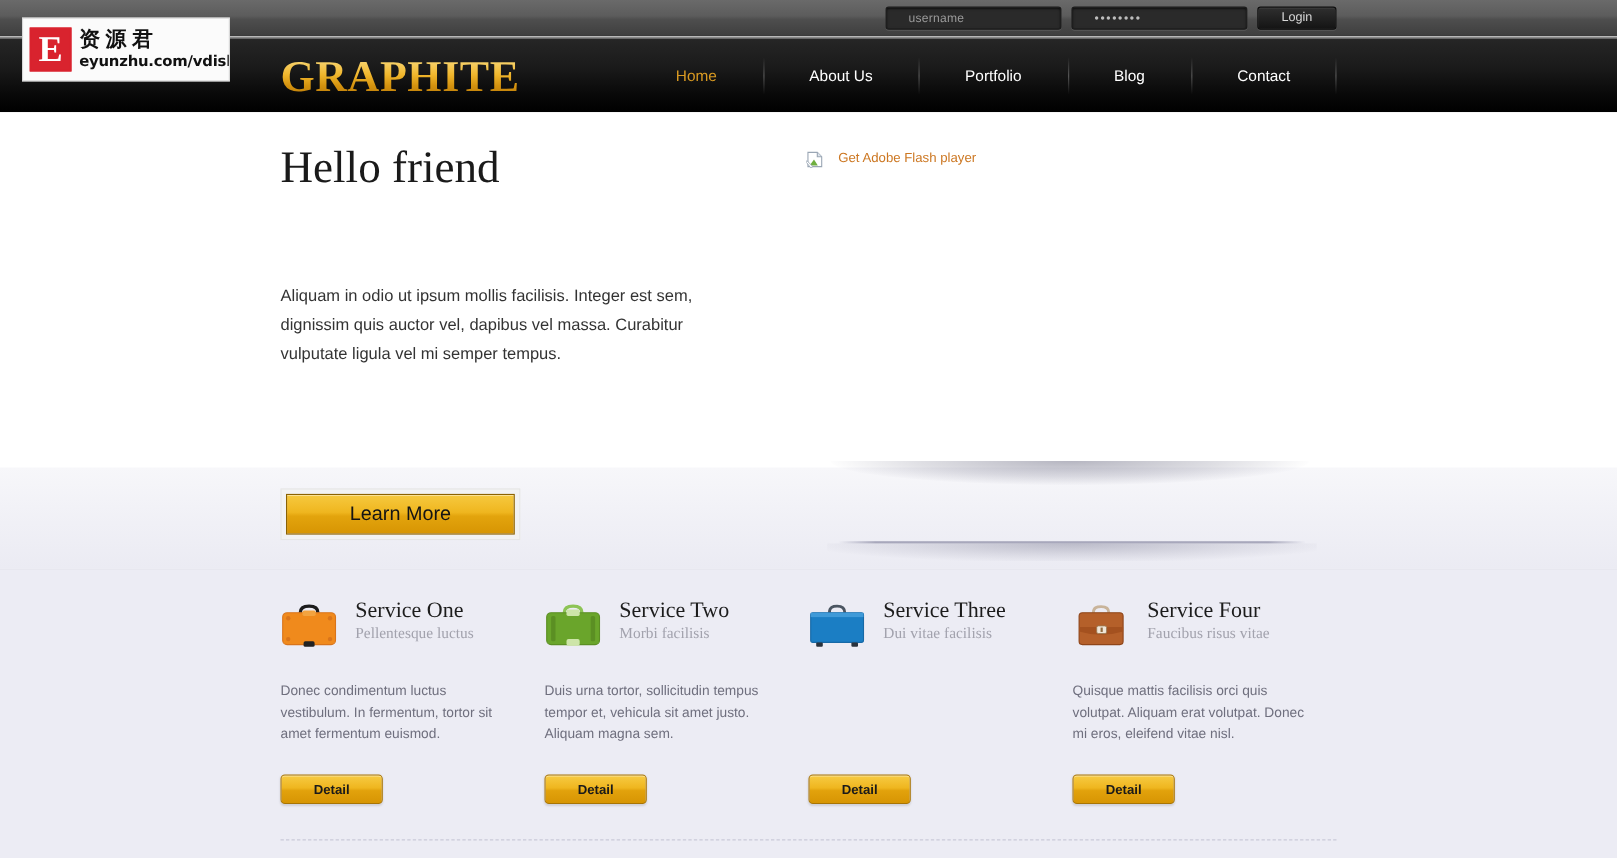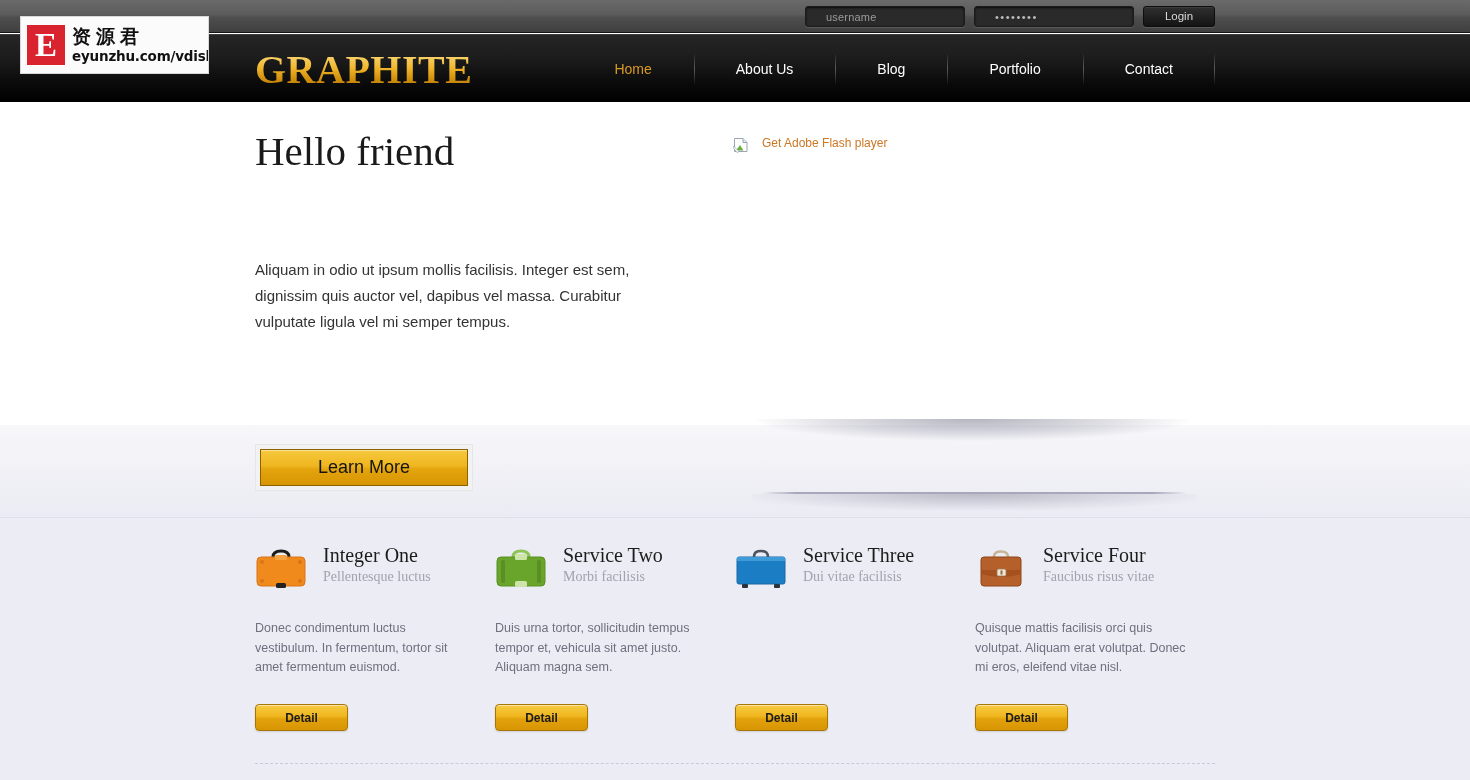--- a/index.html
+++ b/index.html
@@ -255,22 +255,22 @@
     <div class="wm-url">eyunzhu.com/vdisk</div>
   </div>
 </div>
 
 <div class="navbar">
   <div class="nav-inner">
     <div class="brand">GRAPHITE</div>
     <div class="nav-links">
       <div class="nav-item active">Home</div>
       <div class="nav-item">About Us</div>
+      <div class="nav-item">Portfolio</div>
       <div class="nav-item">Blog</div>
-      <div class="nav-item">Portfolio</div>
       <div class="nav-item last">Contact</div>
     </div>
   </div>
 </div>
 
 <div class="hero">
   <div class="hero-inner">
     <div class="hero-h1">Hello friend</div>
     <div class="hero-p">Aliquam in odio ut ipsum mollis facilisis. Integer est sem, dignissim quis auctor vel, dapibus vel massa. Curabitur vulputate ligula vel mi semper tempus.</div>
 
@@ -310,21 +310,21 @@
               <rect x="2" y="9" width="48" height="29" rx="4" fill="none" stroke="#d9741a" stroke-width="1"></rect>
               <rect x="20" y="7" width="12" height="5" rx="1.5" fill="#f3a33f"></rect>
               <circle cx="7" cy="14" r="2" fill="#d9741a"></circle>
               <circle cx="45" cy="14" r="2" fill="#d9741a"></circle>
               <circle cx="7" cy="33" r="2" fill="#d9741a"></circle>
               <circle cx="45" cy="33" r="2" fill="#d9741a"></circle>
               <rect x="21" y="35" width="10" height="5" rx="1.5" fill="#222"></rect>
             </svg>
           </span>
           <div class="svc-titles">
-            <div class="svc-title">Integer One</div>
+            <div class="svc-title">Service One</div>
             <div class="svc-sub">Pellentesque luctus</div>
           </div>
         </div>
         <div class="svc-body">Donec condimentum luctus vestibulum. In fermentum, tortor sit amet fermentum euismod.</div>
         <div class="detail-btn">Detail</div>
       </div>
 
       <div class="svc-col">
         <div class="svc-head">
           <span class="svc-icon">

